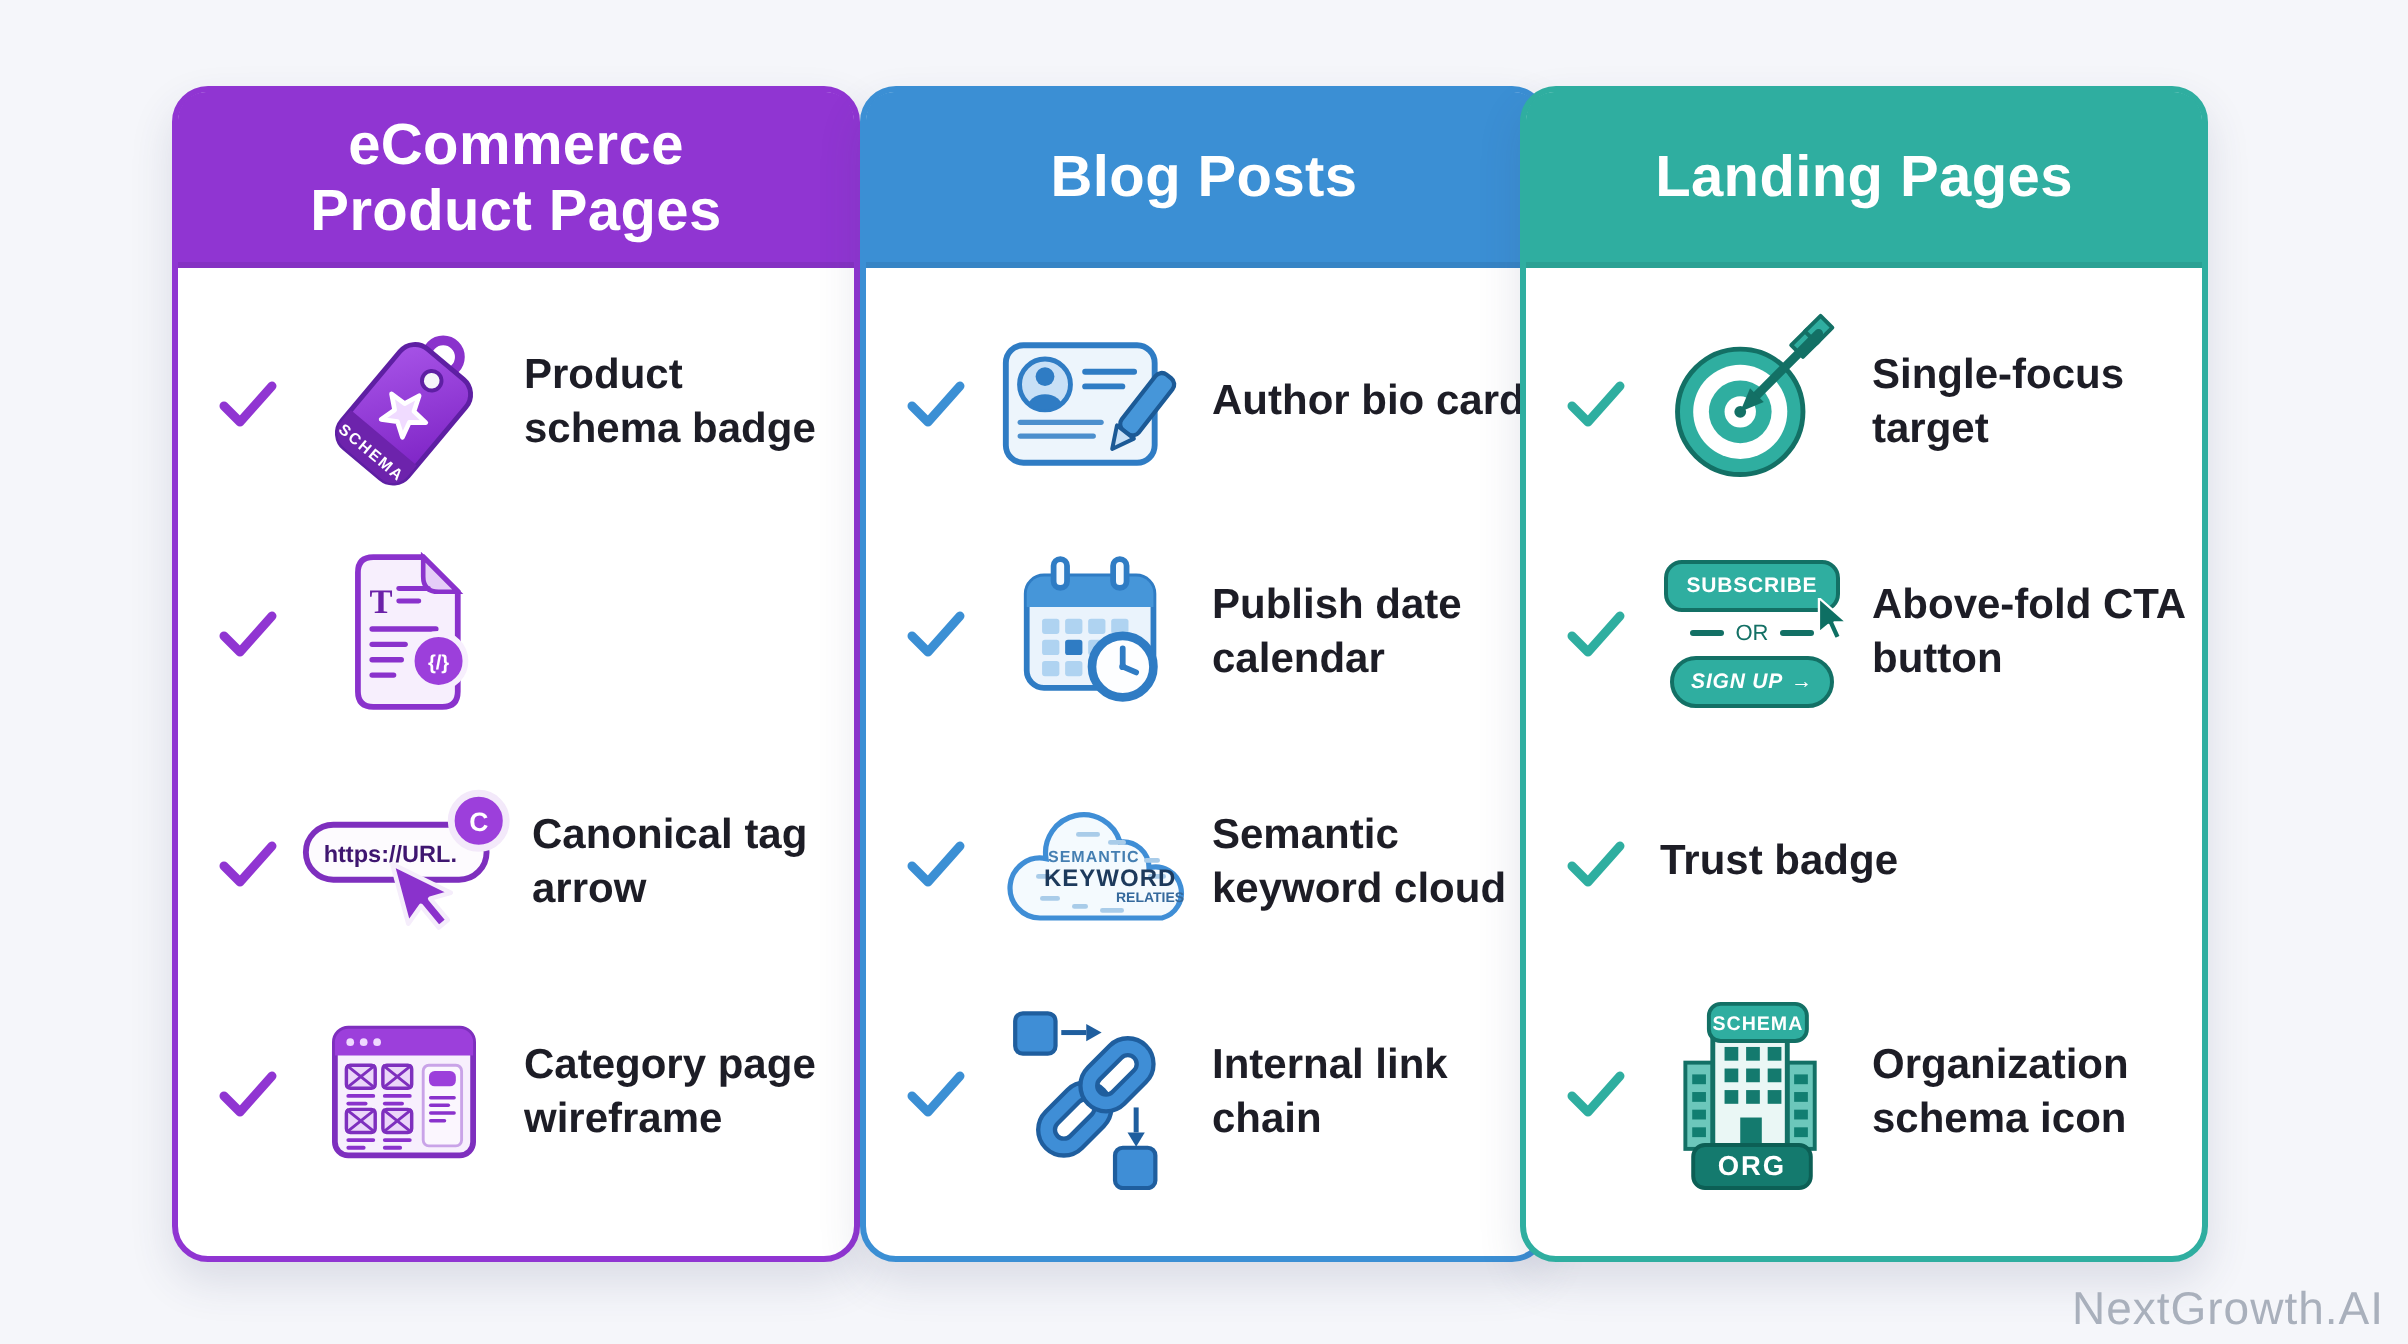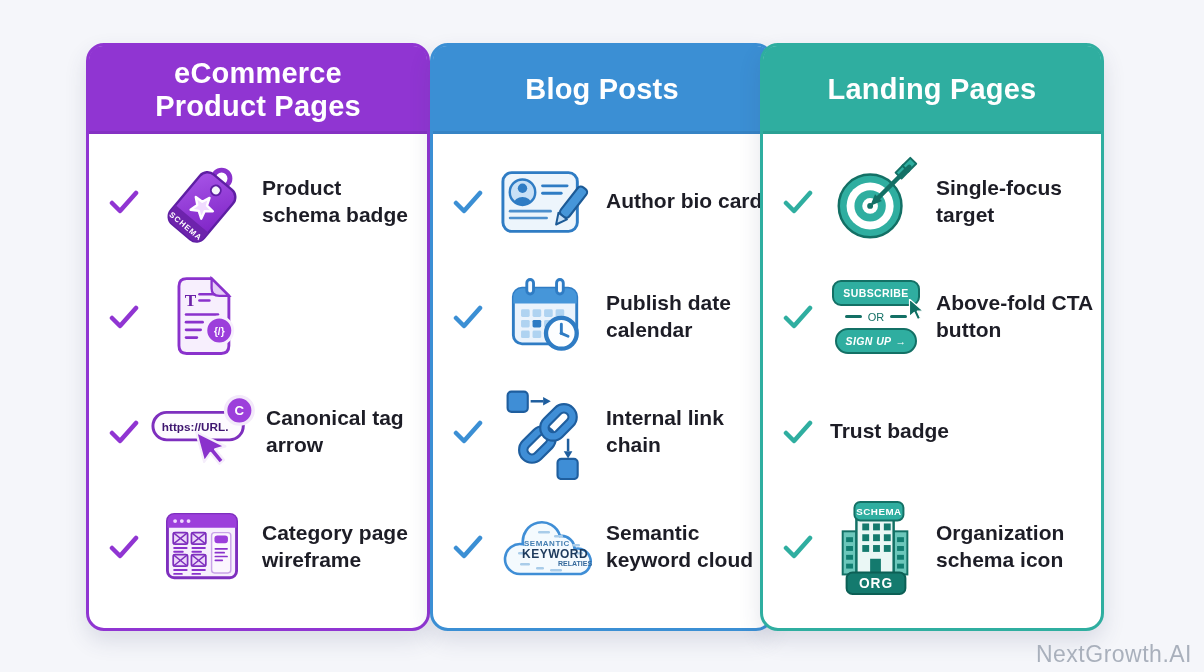--- a/index.html
+++ b/index.html
@@ -253,65 +253,65 @@
       <span class="label">Publish date calendar</span>
     </div>
 
     <div class="row">
       <span class="check">
         <svg width="30" height="26" viewBox="0 0 30 26">
             <path d="M3 14 L11 22 L27 4" stroke="currentColor" stroke-width="4.5" fill="none" stroke-linecap="round" stroke-linejoin="round"></path>
           </svg>
       </span>
       <span class="icon">
-        <svg width="96" height="96" viewBox="0 0 100 100">
-          <rect x="10" y="8" width="21" height="21" rx="4" fill="#3F8ED6" stroke="#1F5E9E" stroke-width="2.2"></rect>
-          <line x1="34" y1="18" x2="47" y2="18" stroke="#1F5E9E" stroke-width="2.6"></line>
-          <polygon points="47,13.5 55,18 47,22.5" fill="#1F5E9E"></polygon>
-          <g transform="translate(41,63) rotate(45)">
-            <rect x="-9" y="-17" width="18" height="34" rx="9" fill="none" stroke="#1F5E9E" stroke-width="11"></rect>
-            <rect x="-9" y="-17" width="18" height="34" rx="9" fill="none" stroke="#3F8ED6" stroke-width="6.5"></rect>
-          </g>
-          <g transform="translate(63,40) rotate(45)">
-            <rect x="-9" y="-17" width="18" height="34" rx="9" fill="none" stroke="#1F5E9E" stroke-width="11"></rect>
-            <rect x="-9" y="-17" width="18" height="34" rx="9" fill="none" stroke="#3F8ED6" stroke-width="6.5"></rect>
-          </g>
-          <line x1="73" y1="57" x2="73" y2="70" stroke="#1F5E9E" stroke-width="2.6"></line>
-          <polygon points="68.5,70 73,77.5 77.5,70" fill="#1F5E9E"></polygon>
-          <rect x="62" y="78" width="21" height="21" rx="4" fill="#3F8ED6" stroke="#1F5E9E" stroke-width="2.2"></rect>
-        </svg>
-      </span>
-      <span class="label">Internal link chain</span>
-    </div>
-
-    <div class="row">
-      <span class="check">
-        <svg width="30" height="26" viewBox="0 0 30 26">
-            <path d="M3 14 L11 22 L27 4" stroke="currentColor" stroke-width="4.5" fill="none" stroke-linecap="round" stroke-linejoin="round"></path>
-          </svg>
-      </span>
-      <span class="icon">
         <svg width="104" height="82" viewBox="0 0 104 82">
           <path d="M87 68 H26 a15 15 0 1 1 3-29.7 A19 19 0 0 1 66 30 a13 13 0 0 1 14.5 12.9 A12.8 12.8 0 0 1 87 68 Z" fill="#F4FAFE" stroke="#3F8ED6" stroke-width="2.6"></path>
           <g fill="#A9CCE9">
             <rect x="44" y="25" width="12" height="2.4" rx="1.2"></rect>
               <rect x="60" y="29" width="9" height="2.4" rx="1.2"></rect>
             <rect x="80" y="46" width="9" height="2.4" rx="1.2"></rect>
               <rect x="26" y="57" width="10" height="2.4" rx="1.2"></rect>
             <rect x="42" y="61" width="8" height="2.4" rx="1.2"></rect>
               <rect x="56" y="63" width="12" height="2.4" rx="1.2"></rect>
             <rect x="24" y="46" width="8" height="2.4" rx="1.2"></rect>
               <rect x="78" y="38" width="8" height="2.4" rx="1.2"></rect>
           </g>
           <text x="30" y="40" font-size="8" font-weight="bold" fill="#457FB2" letter-spacing=".5">SEMANTIC</text>
           <text x="28" y="52" font-size="12" font-weight="bold" fill="#1D3A5C" letter-spacing=".5">KEYWORD</text>
           <text x="64" y="60" font-size="7" font-weight="bold" fill="#35699C">RELATIES</text>
         </svg>
       </span>
       <span class="label">Semantic keyword cloud</span>
+    </div>
+
+    <div class="row">
+      <span class="check">
+        <svg width="30" height="26" viewBox="0 0 30 26">
+            <path d="M3 14 L11 22 L27 4" stroke="currentColor" stroke-width="4.5" fill="none" stroke-linecap="round" stroke-linejoin="round"></path>
+          </svg>
+      </span>
+      <span class="icon">
+        <svg width="96" height="96" viewBox="0 0 100 100">
+          <rect x="10" y="8" width="21" height="21" rx="4" fill="#3F8ED6" stroke="#1F5E9E" stroke-width="2.2"></rect>
+          <line x1="34" y1="18" x2="47" y2="18" stroke="#1F5E9E" stroke-width="2.6"></line>
+          <polygon points="47,13.5 55,18 47,22.5" fill="#1F5E9E"></polygon>
+          <g transform="translate(41,63) rotate(45)">
+            <rect x="-9" y="-17" width="18" height="34" rx="9" fill="none" stroke="#1F5E9E" stroke-width="11"></rect>
+            <rect x="-9" y="-17" width="18" height="34" rx="9" fill="none" stroke="#3F8ED6" stroke-width="6.5"></rect>
+          </g>
+          <g transform="translate(63,40) rotate(45)">
+            <rect x="-9" y="-17" width="18" height="34" rx="9" fill="none" stroke="#1F5E9E" stroke-width="11"></rect>
+            <rect x="-9" y="-17" width="18" height="34" rx="9" fill="none" stroke="#3F8ED6" stroke-width="6.5"></rect>
+          </g>
+          <line x1="73" y1="57" x2="73" y2="70" stroke="#1F5E9E" stroke-width="2.6"></line>
+          <polygon points="68.5,70 73,77.5 77.5,70" fill="#1F5E9E"></polygon>
+          <rect x="62" y="78" width="21" height="21" rx="4" fill="#3F8ED6" stroke="#1F5E9E" stroke-width="2.2"></rect>
+        </svg>
+      </span>
+      <span class="label">Internal link chain</span>
     </div>
 
   </div>
 </div>
 
 <div class="card c-teal">
   <div class="card-header">
     <div class="card-title">Landing Pages</div>
   </div>
   <div class="rows">

